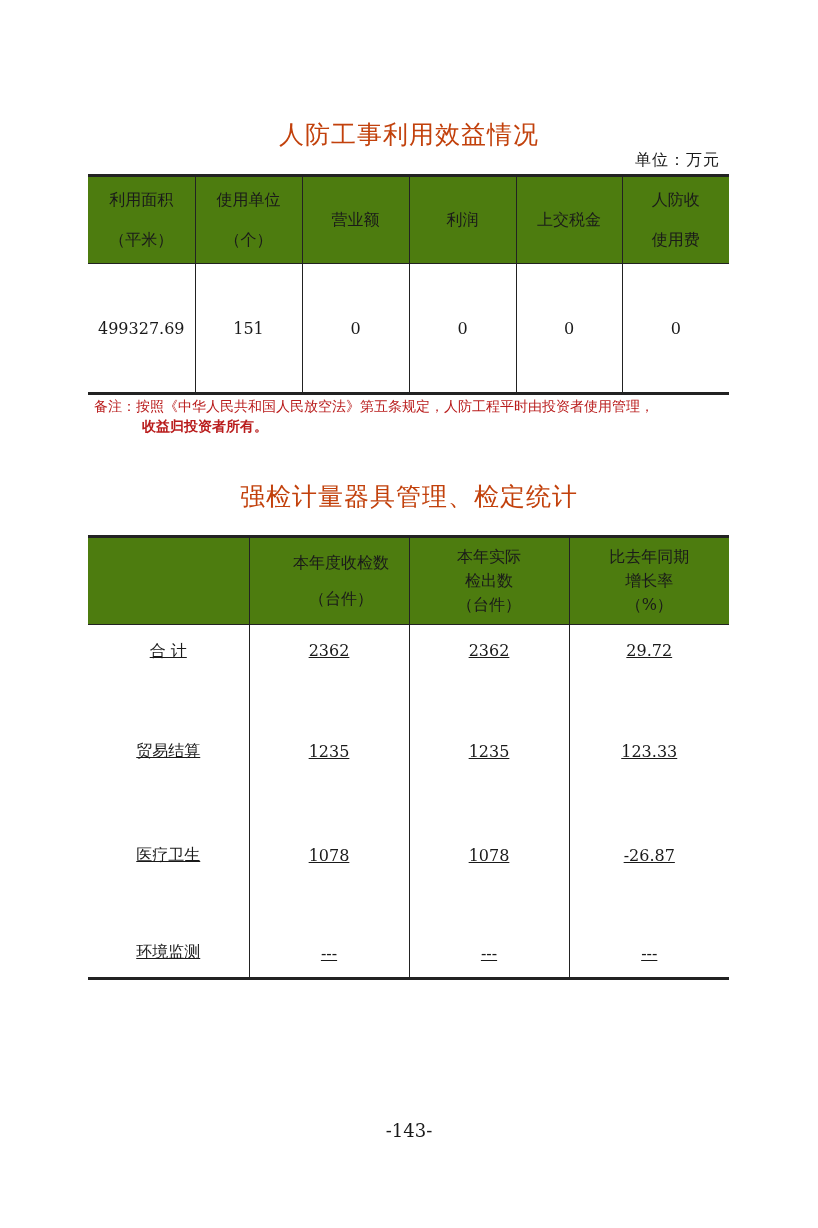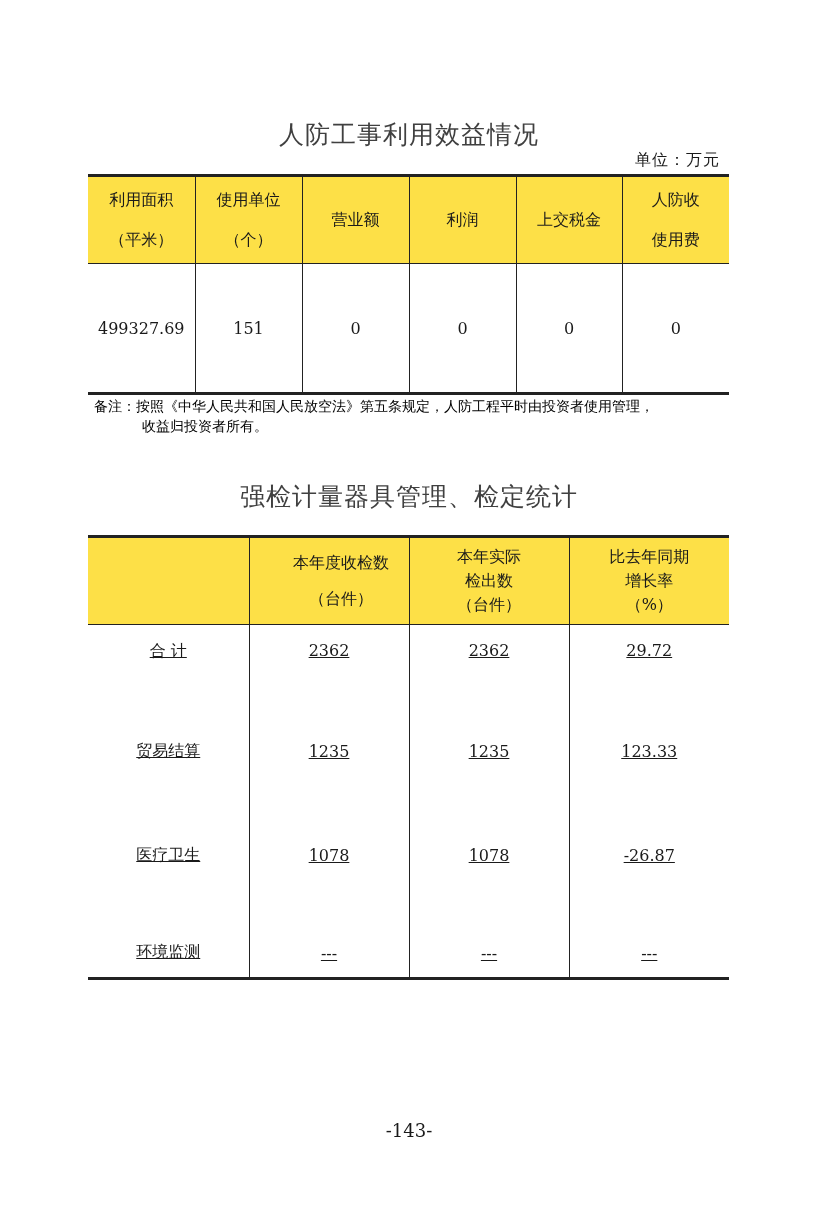--- a/index.html
+++ b/index.html
@@ -15,21 +15,21 @@
       color: #1a1a1a;
       overflow: hidden;
     }
     .title {
       position: absolute;
       left: 0;
       width: 818px;
       text-align: center;
       font-size: 25px;
       letter-spacing: 1px;
-      color: #404040;
+      color: #c2410c;
     }
     #title1 { top: 118px; }
     #title2 { top: 480px; }
     .unit {
       position: absolute;
       top: 150px;
       right: 98px;
       font-size: 16px;
       letter-spacing: 1px;
     }
@@ -52,21 +52,21 @@
       border-top: 3px solid #222;
       border-bottom: 3px solid #222;
     }
     th, td {
       padding: 0;
       text-align: center;
       vertical-align: middle;
       font-weight: normal;
     }
     th {
-      background: #fde047;
+      background: #4d7c0f;
       font-size: 16px;
       line-height: 40px;
       border-bottom: 1.5px solid #222;
     }
     td {
       font-size: 16px;
     }
     th + th, td + td {
       border-left: 1px solid #222;
     }
@@ -78,25 +78,26 @@
     #table2 tbody tr.first td { height: 58px; vertical-align: top; padding-top: 16px; }
     #table2 tbody tr.last td { height: 56px; vertical-align: bottom; padding-bottom: 14px; }
     .th-line { display: block; }
     .note {
       position: absolute;
       left: 94px;
       top: 396px;
       width: 650px;
       font-size: 14px;
       line-height: 20px;
-      color: #000000;
+      color: #b91c1c;
     }
     .note .indent {
       display: block;
       padding-left: 48px;
+      font-weight: bold;
     }
     .page-num {
       position: absolute;
       left: 0;
       width: 818px;
       top: 1120px;
       text-align: center;
       font-size: 18px;
     }
     .num { font-family: "DejaVu Serif", "Liberation Serif", serif; }

